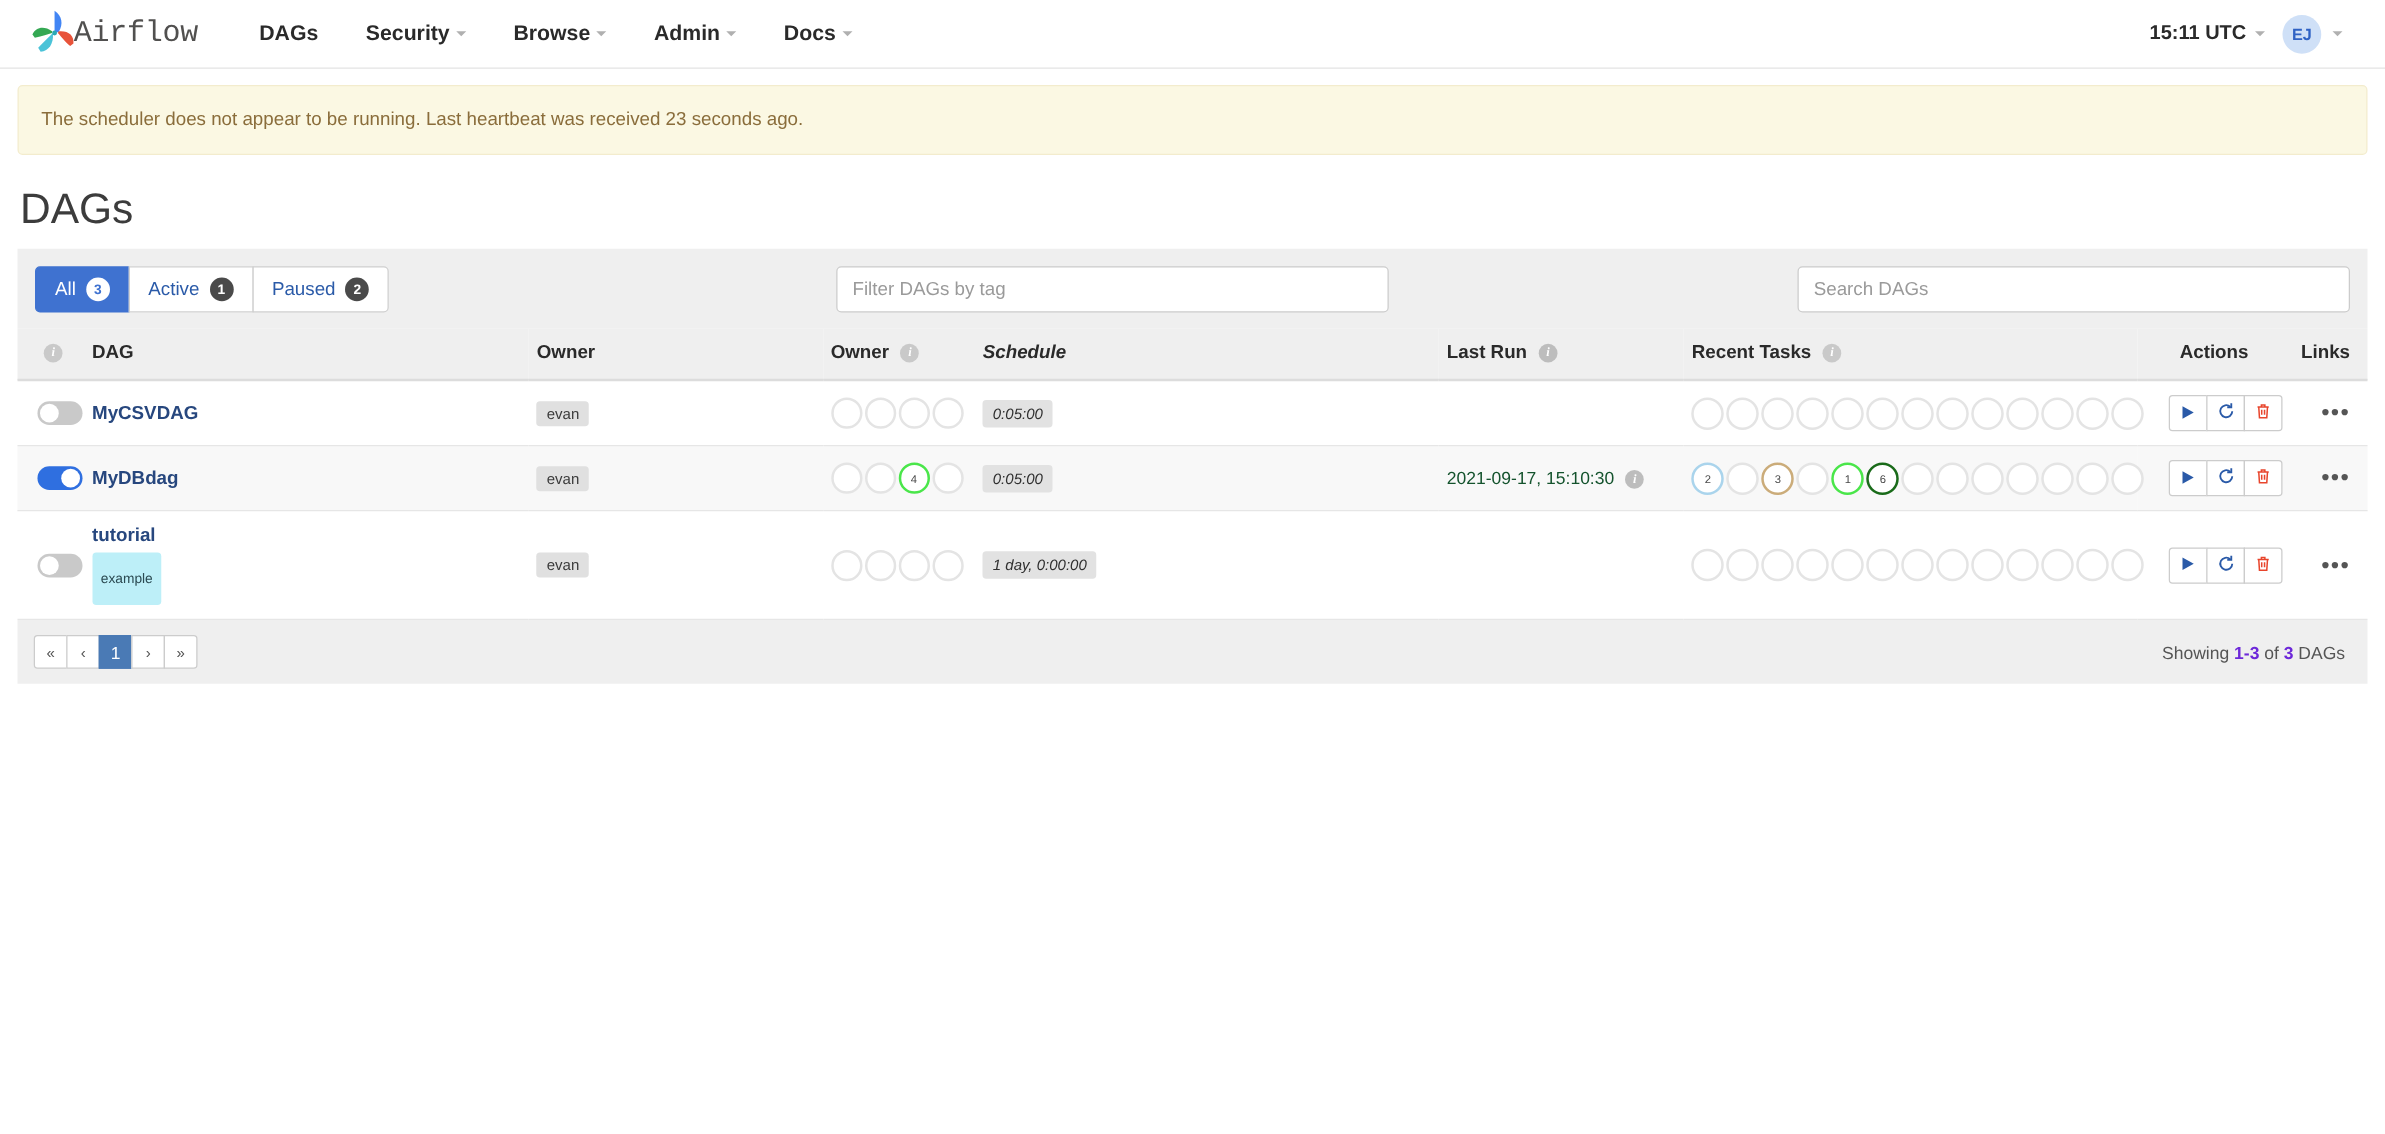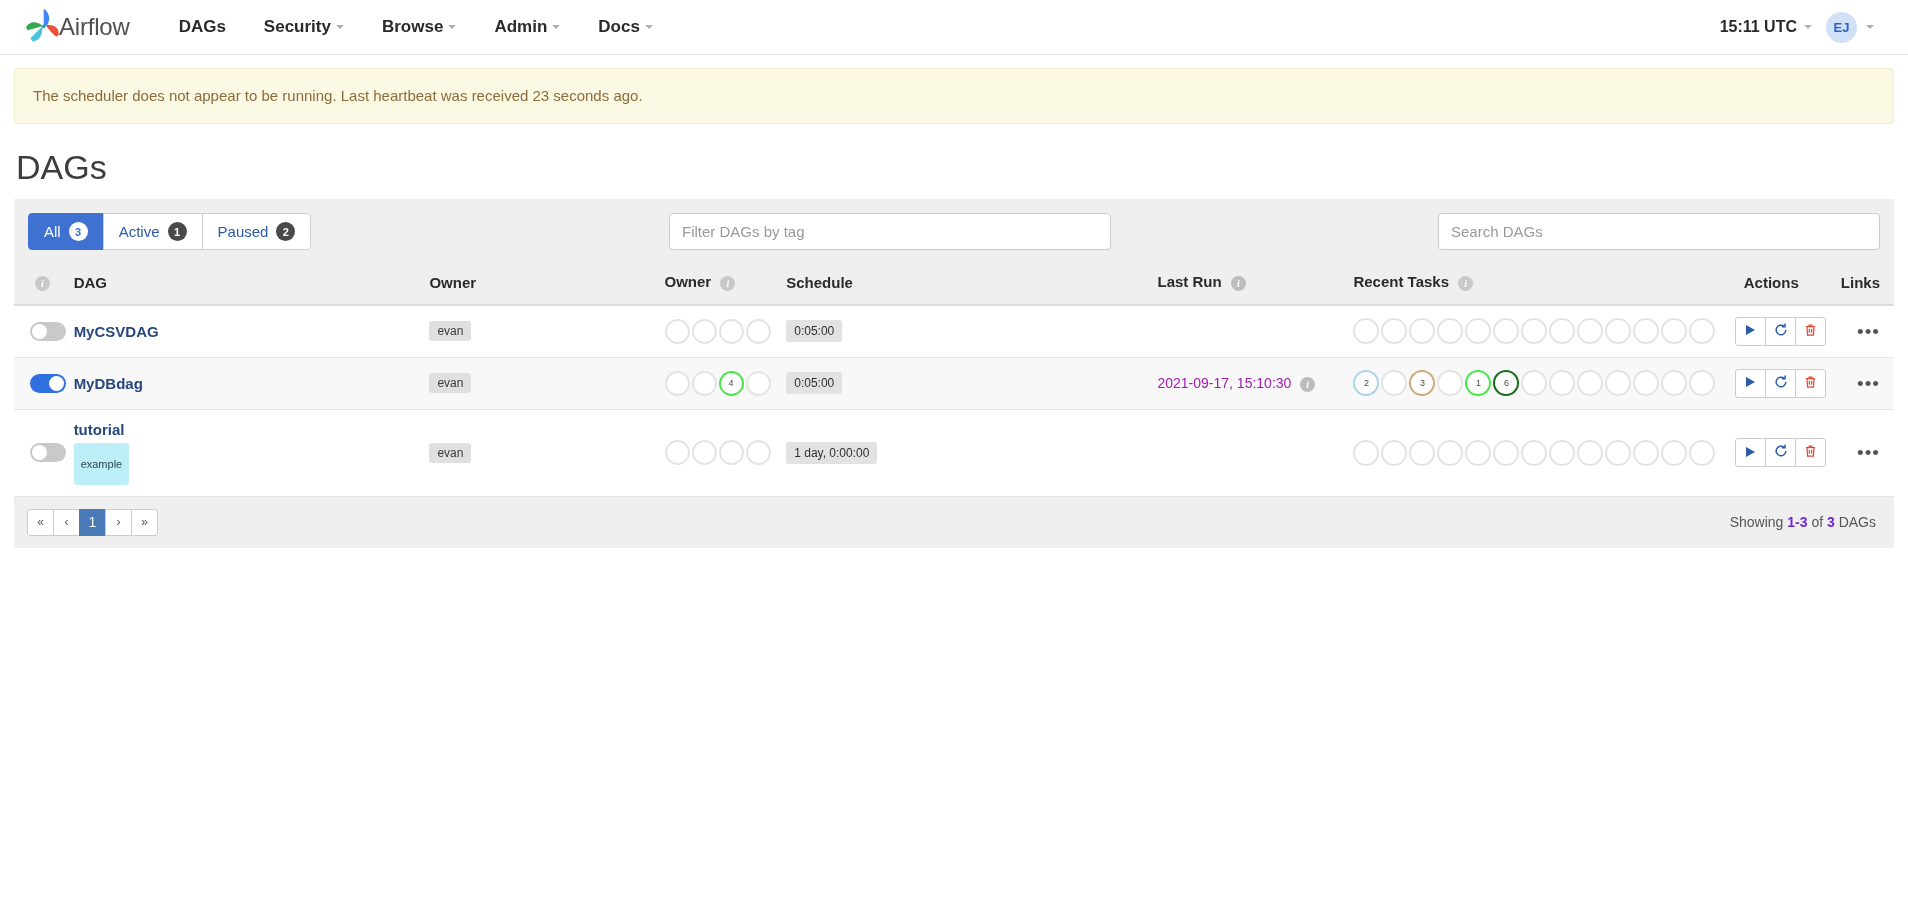--- a/index.html
+++ b/index.html
@@ -15,21 +15,21 @@
 
   
   .navbar {
     height: 55px;
     background: #fff;
     border-bottom: 1px solid #e3e3e3;
     display: flex;
     align-items: center;
     padding: 0 22px;
   }
-  .brand { display: flex; align-items: center; margin-right: 30px; }
+  .brand { display: flex; align-items: center; margin-right: 30px; font-family: Liberation Mono, monospace; }
   .brand-logo { width: 42px; height: 42px; display: block; }
   .brand-text {
     font-size: 24px; color: #51504f; font-weight: 400;
     margin-left: -5px; letter-spacing: -0.2px;
   }
   .nav-links { display: flex; align-items: center; gap: 0px; }
   .nav-item {
     font-size: 17px; font-weight: bold; color: #2a2a2a;
     padding: 8px 19px; cursor: pointer; white-space: nowrap;
     display: flex; align-items: center; gap: 5px;
@@ -131,21 +131,21 @@
   .info-i.lastrun { background: #bdbdbd; }
   table.dags tbody tr { border-bottom: 1px solid #e6e6e6; }
   table.dags tbody tr.odd { background: #fff; }
   table.dags tbody tr.even { background: #f8f8f8; }
   table.dags tbody td { padding: 11px 6px; vertical-align: middle; }
 
   .col-toggle { width: 52px; padding-left: 16px !important; }
   .col-dag    { width: 345px; }
   .col-owner  { width: 228px; }
   .col-runs   { width: 118px; }
-  .col-sched  { width: 360px; }
+  .col-sched  { width: 360px; font-style: italic; }
   .col-lastrun{ width: 190px; }
   .col-tasks  { width: 352px; }
   .col-actions{ width: 118px; }
   .col-links  { width: 60px; }
 
   .toggle {
     width: 36px; height: 19px; border-radius: 10px;
     background: #c9c9c9; position: relative; cursor: pointer; display: block;
   }
   .toggle.on { background: #2f6fe0; }
@@ -169,21 +169,21 @@
   .owner-tag {
     display: inline-block; background: #e0e0e0; color: #3a3a3a;
     font-size: 12px; border-radius: 3px; padding: 3px 8px;
     cursor: pointer;
   }
   .sched-tag {
     display: inline-block; background: #e2e2e2; color: #2f2f2f;
     font-size: 12px; border-radius: 3px; padding: 4px 8px;
     font-family: "Liberation Sans", sans-serif;
   }
-  .lastrun-link { color: #a21caf; font-size: 14px; text-decoration: none; cursor: pointer; margin-top: 20px; }
+  .lastrun-link { color: #14532d; font-size: 14px; text-decoration: none; cursor: pointer; margin-top: 20px; }
 
   .circles { display: flex; align-items: center; gap: 2px; }
   .circ {
     width: 26px; height: 26px; border-radius: 50%;
     border: 2px solid #e4e4e4; background: #fff;
     display: flex; align-items: center; justify-content: center;
     font-size: 9px; color: #4a4a4a; cursor: pointer; flex: 0 0 auto;
   }
   .circ.runs { width: 25px; height: 25px; }
 

